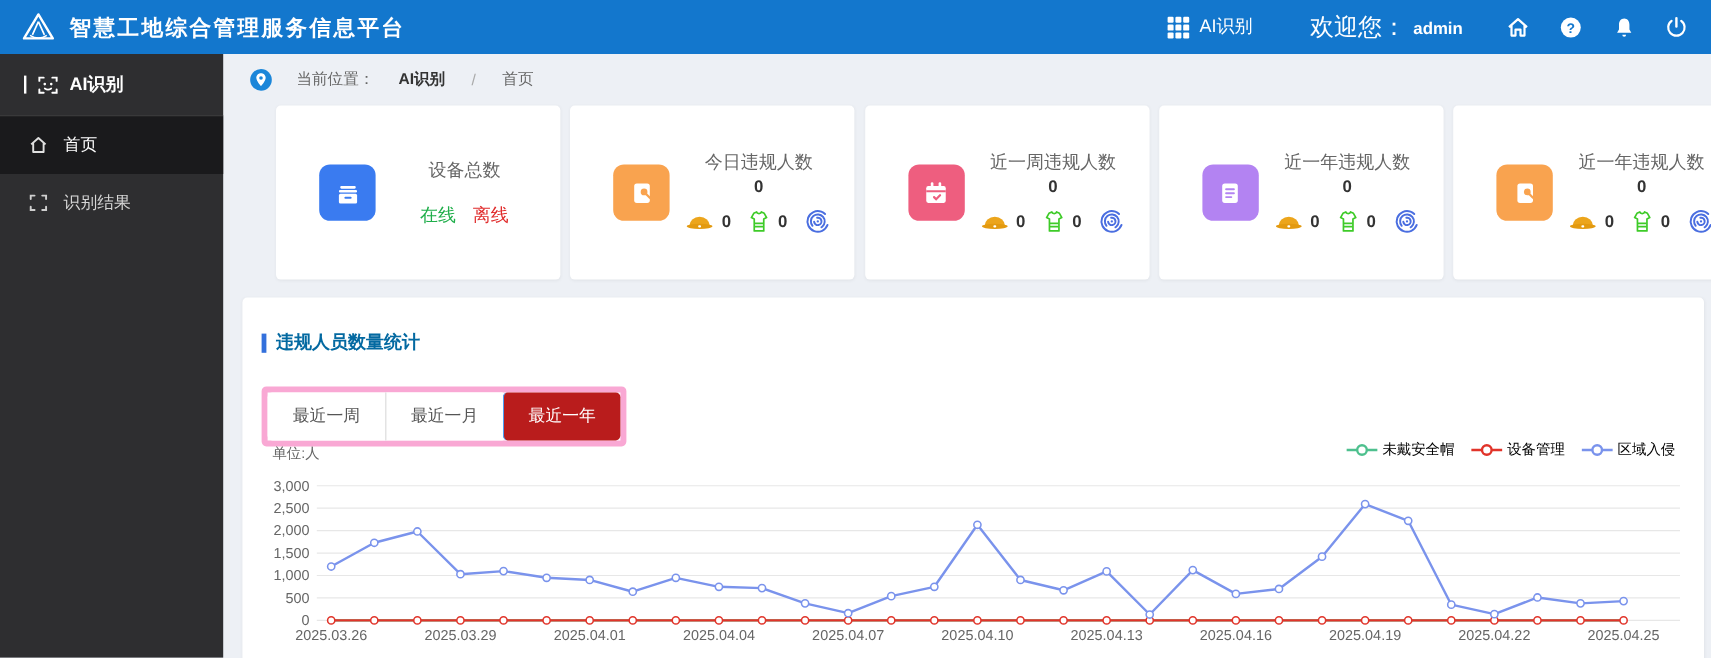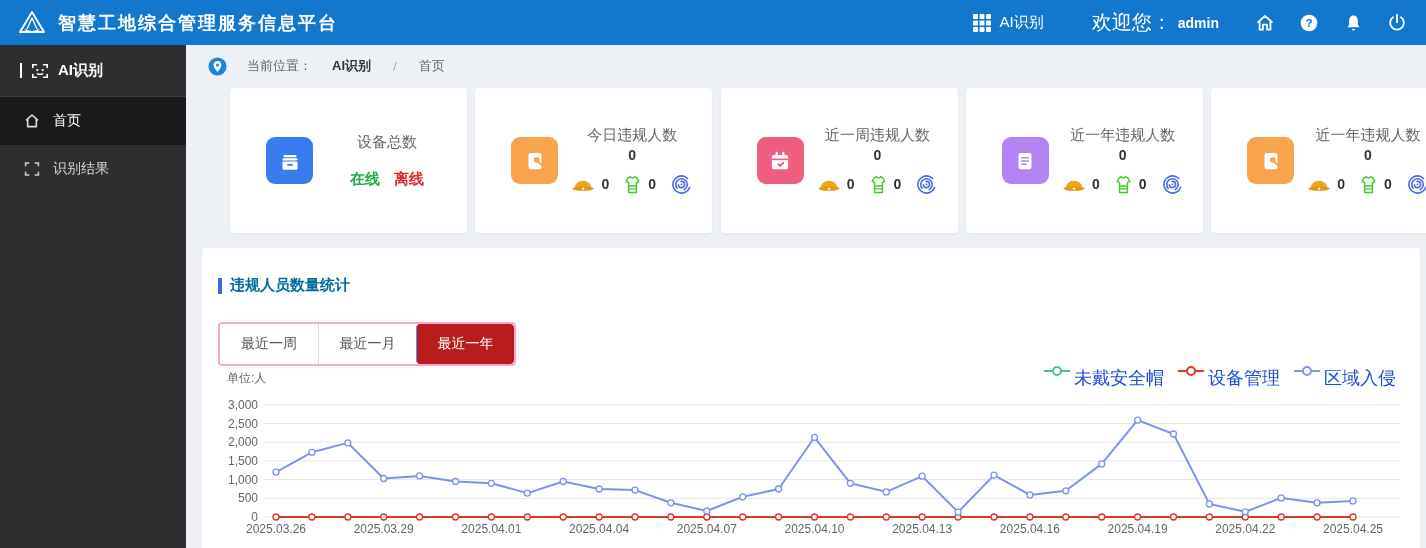--- a/index.html
+++ b/index.html
@@ -42,43 +42,43 @@
   .cards-row { position:absolute; left:16px; top:43px; width:1218px; height:135px;
     display:flex; justify-content:space-between;margin-left:28px; }
   .stat-card { width:237px; height:145px; background:#fff; border-radius:4px;
     box-shadow:0 1px 3px rgba(0,0,0,0.05); display:flex; align-items:center; }
   .icon-box { width:47px; height:47px; border-radius:9px; margin-left:36px;
     display:flex; align-items:center; justify-content:center; flex:none; }
   .card-right { flex:1; display:flex; flex-direction:column; align-items:center;
     gap:2px; padding-right:6px; }
   .card-title { font-size:15px; color:#666; }
   .card-count { font-size:14px; font-weight:bold; color:#333; }
-  .status-row { display:flex; gap:14px; margin-top:16px; font-size:15px; font-weight:bold; }
+  .status-row { display:flex; gap:14px; margin-top:16px; font-size:15px; font-weight:normal; }
   .online { color:#1fae4a; } .offline { color:#e02b2b; }
   .metric-row { display:flex; align-items:center; gap:6px; margin-top:8px; }
   .metric-row .cnt { font-size:14px; font-weight:bold; color:#333; margin-right:8px; }
 
   
   .chart-card { position:absolute; left:16px; top:203px; width:1218px; height:400px;
     background:#fff; border-radius:4px; box-shadow:0 1px 3px rgba(0,0,0,0.05); }
   .section-title { position:absolute; left:16px; top:28px; display:flex;
     align-items:center; gap:8px; }
   .section-title .bar { width:4px; height:16px; background:#3370dc; }
   .section-title .txt { font-size:15px; font-weight:bold; color:#0369a1; }
   .tabs { position:absolute; left:16px; top:74px; display:flex;
-    border:2px solid #f9a8d4; border-radius:4px; background:#fff; }
+    border:5px solid #f9a8d4; border-radius:4px; background:#fff; }
   .tab { width:98px; height:40px; display:flex; align-items:center; justify-content:center;
     font-size:14px; color:#555; cursor:pointer; border-left:1px solid #dcdcdc; background:#fff; }
   .tab:first-child { border-left:none; border-radius:4px 0 0 4px; }
   .tab:last-child { border-radius:0 4px 4px 0; }
   .tab.active { background:#b91c1c; color:#fff; border-color:#4d9df2; border-radius:4px; }
   .legend { position:absolute; right:24px; top:118px; display:flex; gap:14px;
     align-items:center; }
-  .legend-item { display:flex; gap:4px; font-size:18px;
-    color:#1d4ed8; cursor:pointer; }
+  .legend-item { display:flex; align-items:center; gap:4px; font-size:12px;
+    color:#000000; cursor:pointer; }
   .unit-label { position:absolute; left:25px; top:122px; font-size:12px; color:#666; }
   #chart-svg { position:absolute; left:0; top:145px; }
   .ytick, .xtick { font-size:12px; fill:#666; font-family:"Liberation Sans",sans-serif; }
 </style>
 </head>
 <body>
 
 <div class="header">
   <span class="logo">
     <svg width="28" height="26" viewBox="0 0 28 26">

